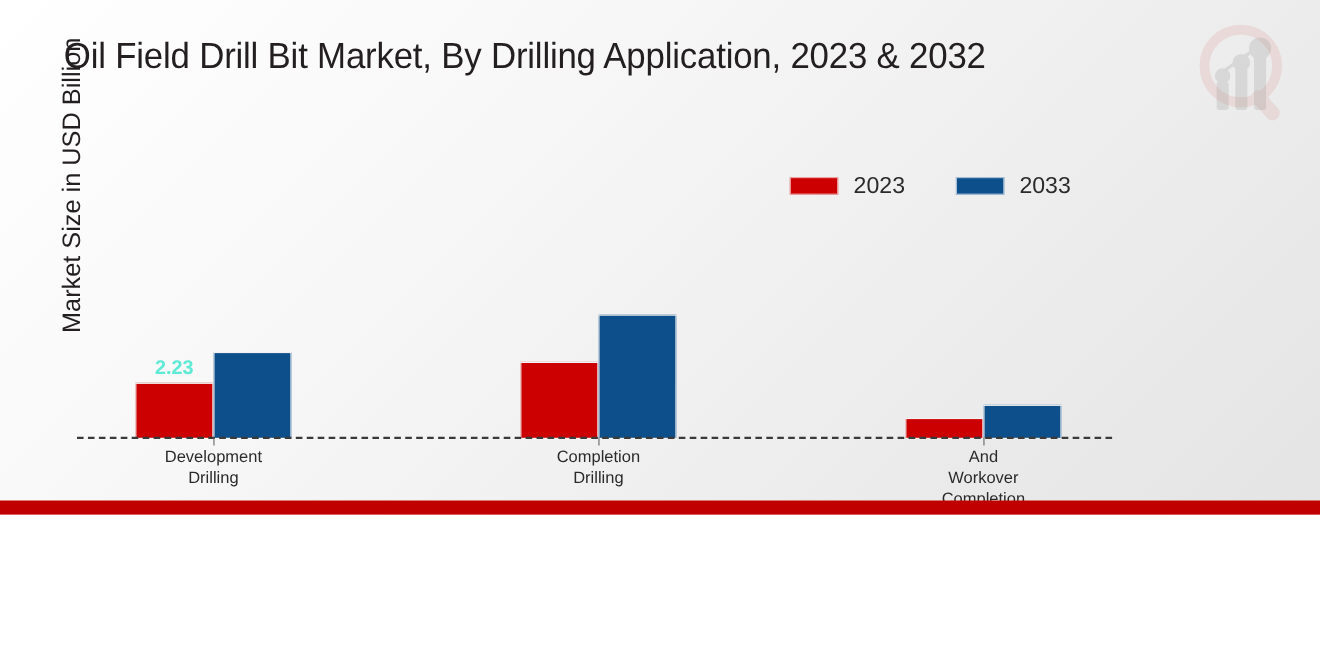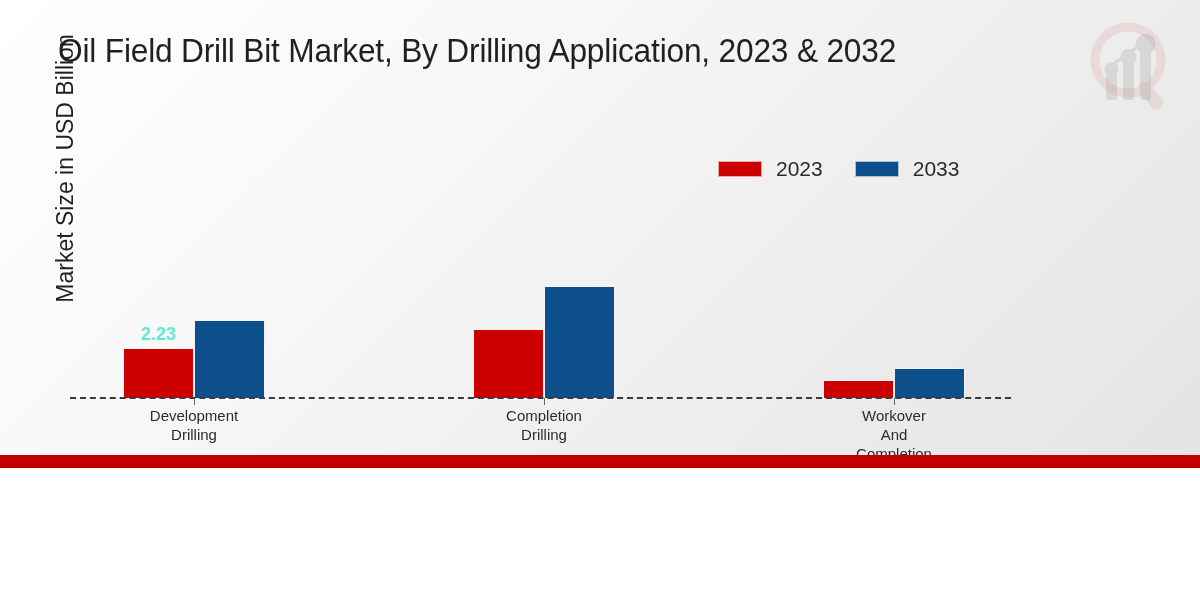--- a/index.html
+++ b/index.html
@@ -64,21 +64,21 @@
     font-family: "Liberation Sans", sans-serif;
   }
 
   
   #legend {
     position: absolute;
     left: 718px;
     top: 158px;
     display: flex;
     align-items: center;
-    gap: 32px;
+    gap: 46px;
   }
   .legend-item {
     display: flex;
     align-items: center;
     gap: 14px;
   }
   .legend-swatch {
     width: 42px;
     height: 14px;
     display: block;
@@ -234,20 +234,20 @@
     <div>Development</div>
     <div>Drilling</div>
   </div>
 
   <div class="tick-label" style="left:444px;">
     <div>Completion</div>
     <div>Drilling</div>
   </div>
 
   <div class="tick-label" style="left:794px;">
+    <div>And</div>
     <div>Workover</div>
-    <div>And</div>
     <div>Completion</div>
   </div>
 
   <div id="bottom-band"></div>
 
 </div>
 
 </body></html>

